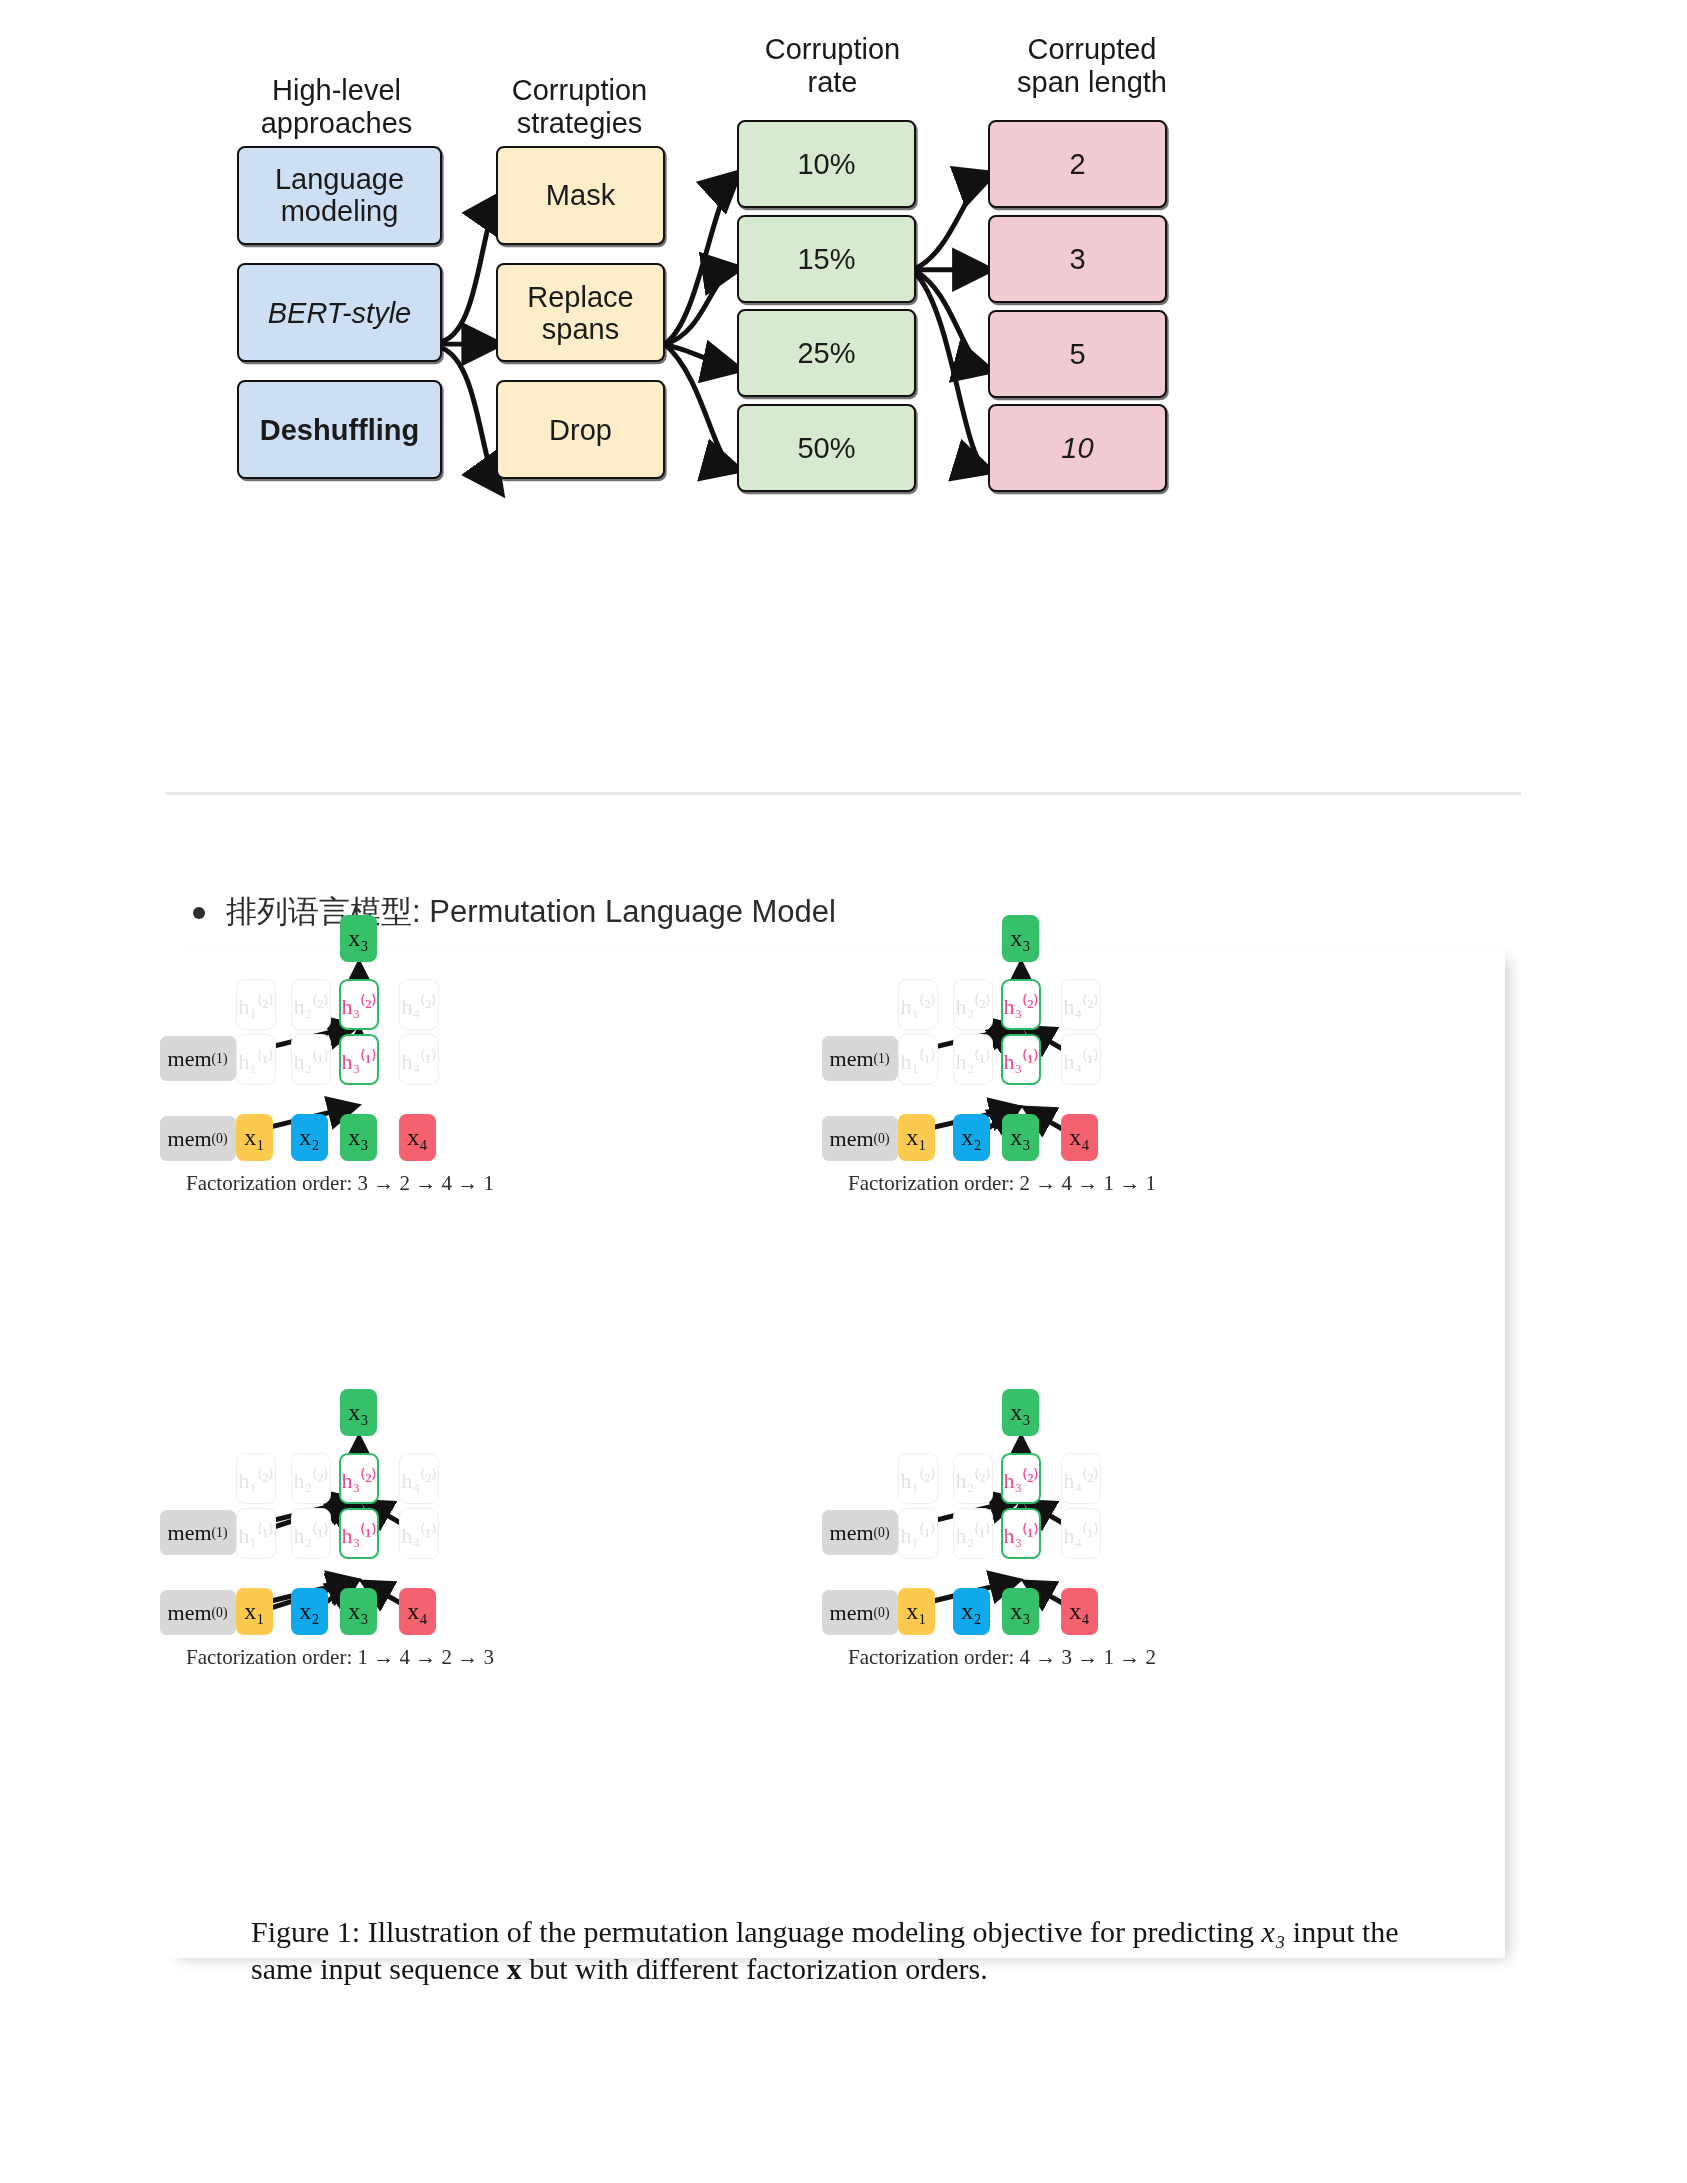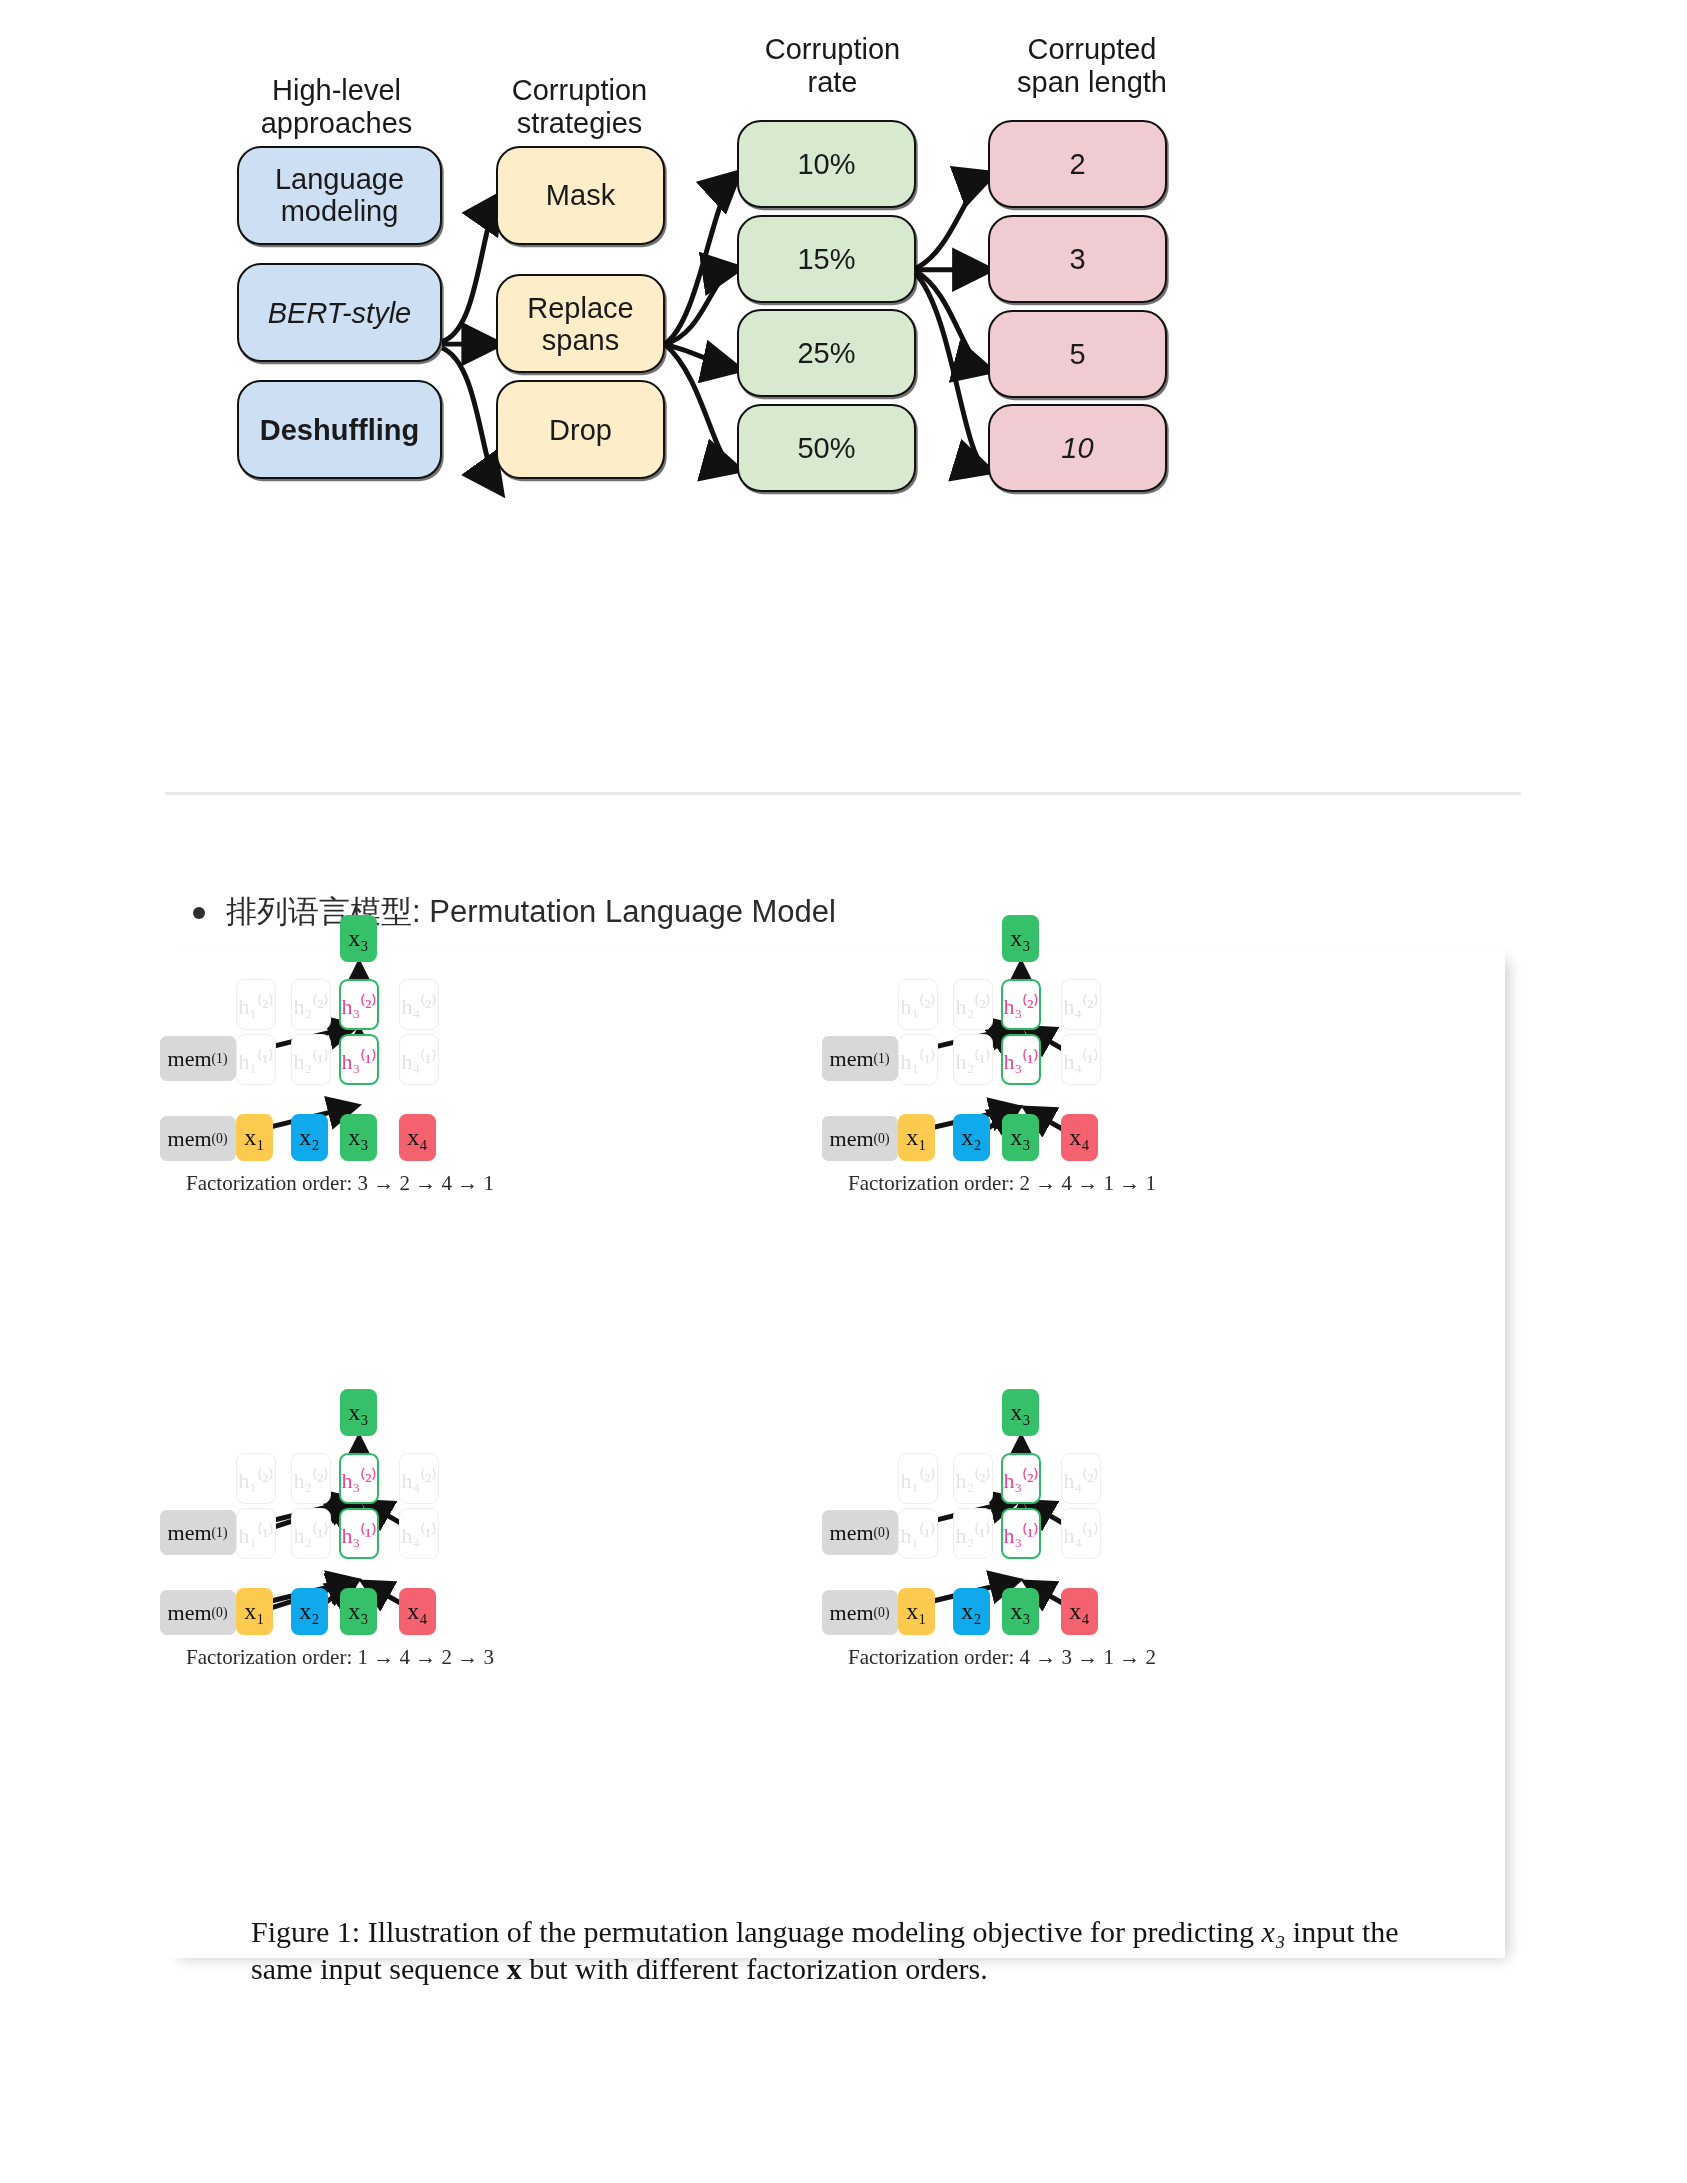--- a/index.html
+++ b/index.html
@@ -6,21 +6,21 @@
   body{width:1687px;height:2183px;font-family:"Liberation Sans",sans-serif;color:#222;position:relative;overflow:hidden;}
 
   
   .page{position:relative;width:1687px;height:2183px;background:#ffffff;}
 
   
   .t5{position:absolute;left:237px;top:132px;width:1224px;height:595px;}
   .t5 svg{position:absolute;left:0;top:0;width:100%;height:100%;}
   .colhead{position:absolute;text-align:center;font-size:29px;line-height:33px;color:#1a1a1a;font-family:"Liberation Sans",sans-serif;}
   .nodebox{position:absolute;display:flex;align-items:center;justify-content:center;text-align:center;
-           border:2.8px solid #111;border-radius:24px;font-size:29px;line-height:32px;color:#1a1a1a;
+           border:2.8px solid #111;border-radius:8px;font-size:29px;line-height:32px;color:#1a1a1a;
            box-shadow:1.7px 2.2px 0 rgba(0,0,0,0.55);box-sizing:border-box;}
   .blue{background:#cddff2;}
   .yellow{background:#fdeec9;}
   .green{background:#d7e9ce;}
   .pink{background:#f0ccd2;}
 
   
   .divider{position:absolute;left:165px;top:792px;width:1356px;height:2.8px;background:#e9e9e9;}
 
   
@@ -108,21 +108,21 @@
     <div class="nodebox blue" style="left:0px;top:131px;width:205px;height:99px;font-style:italic;">
       <span>BERT-style</span>
     </div>
     <div class="nodebox blue" style="left:0px;top:248px;width:205px;height:99px;font-weight:bold;">
       <span>Deshuffling</span>
     </div>
 
     <div class="nodebox yellow" style="left:259px;top:13.8px;width:169px;height:99px;">
       <span>Mask</span>
     </div>
-    <div class="nodebox yellow" style="left:259px;top:142px;width:169px;height:99px;">
+    <div class="nodebox yellow" style="left:259px;top:131px;width:169px;height:99px;">
       <div><span>Replace</span><br>
            <span>spans</span></div>
     </div>
     <div class="nodebox yellow" style="left:259px;top:248px;width:169px;height:99px;">
       <span>Drop</span>
     </div>
 
     <div class="nodebox green" style="left:500px;top:-12px;width:179px;height:88px;">
       <span>10%</span>
     </div>

